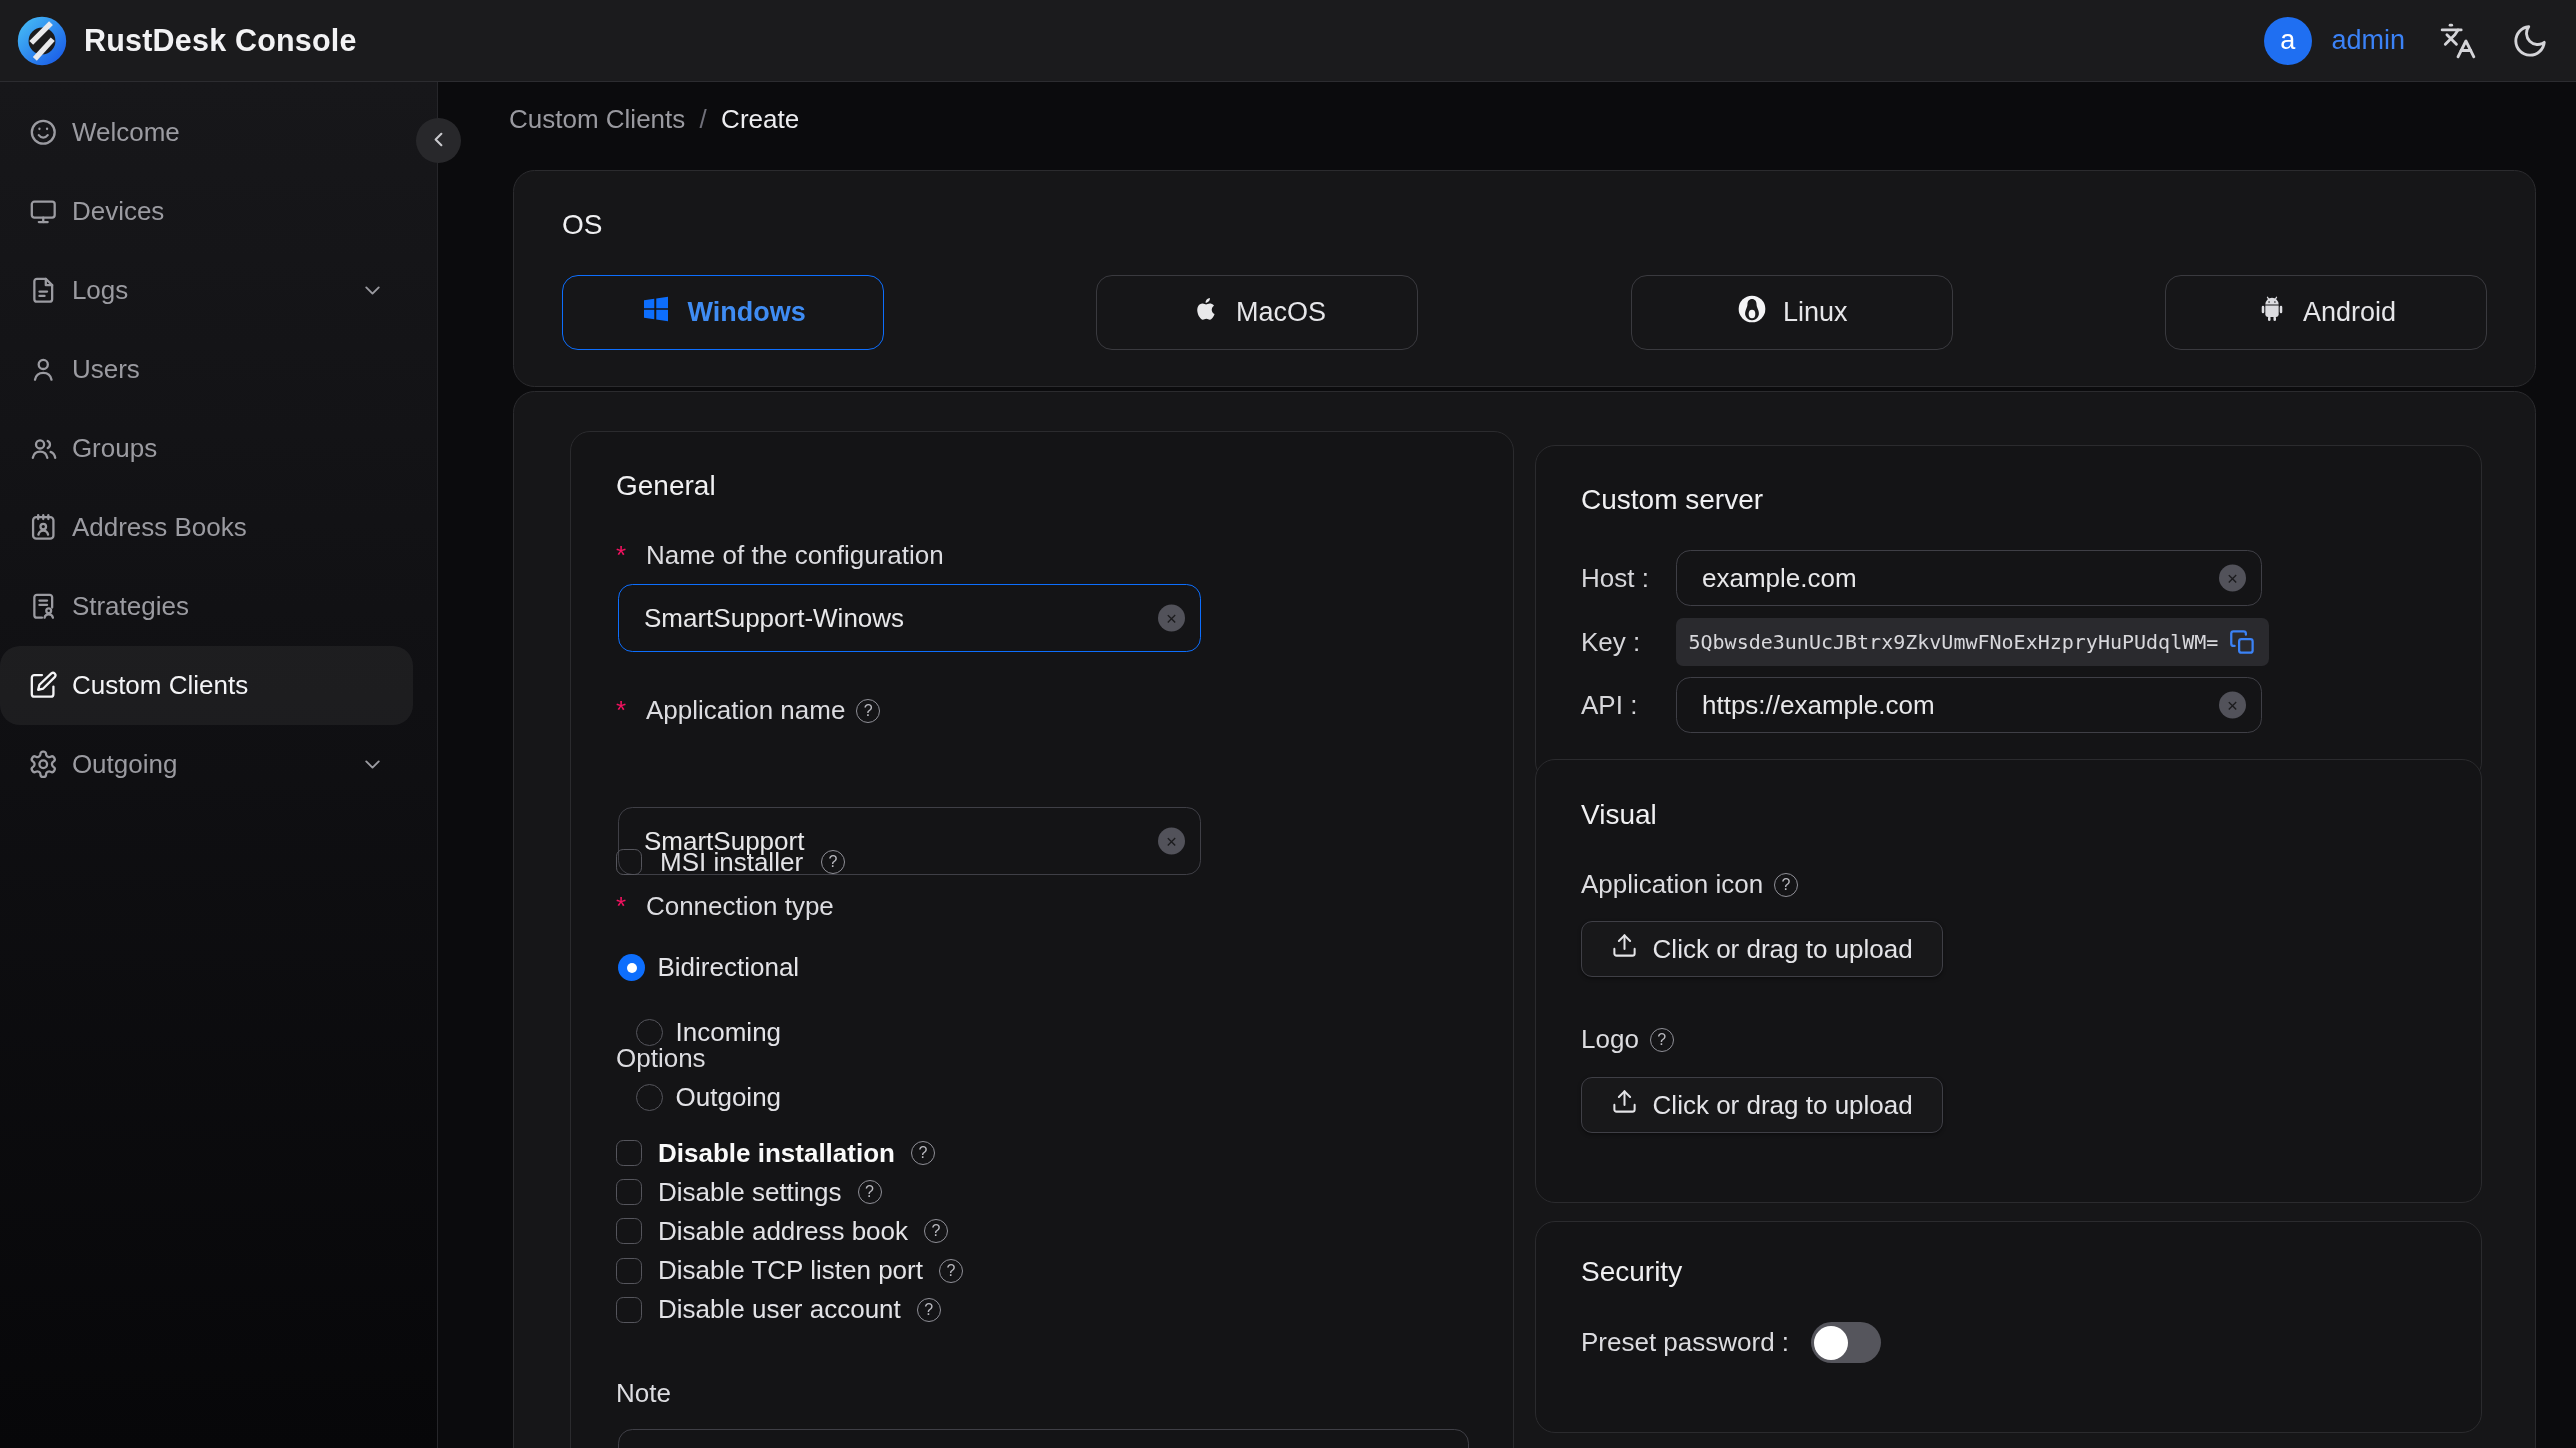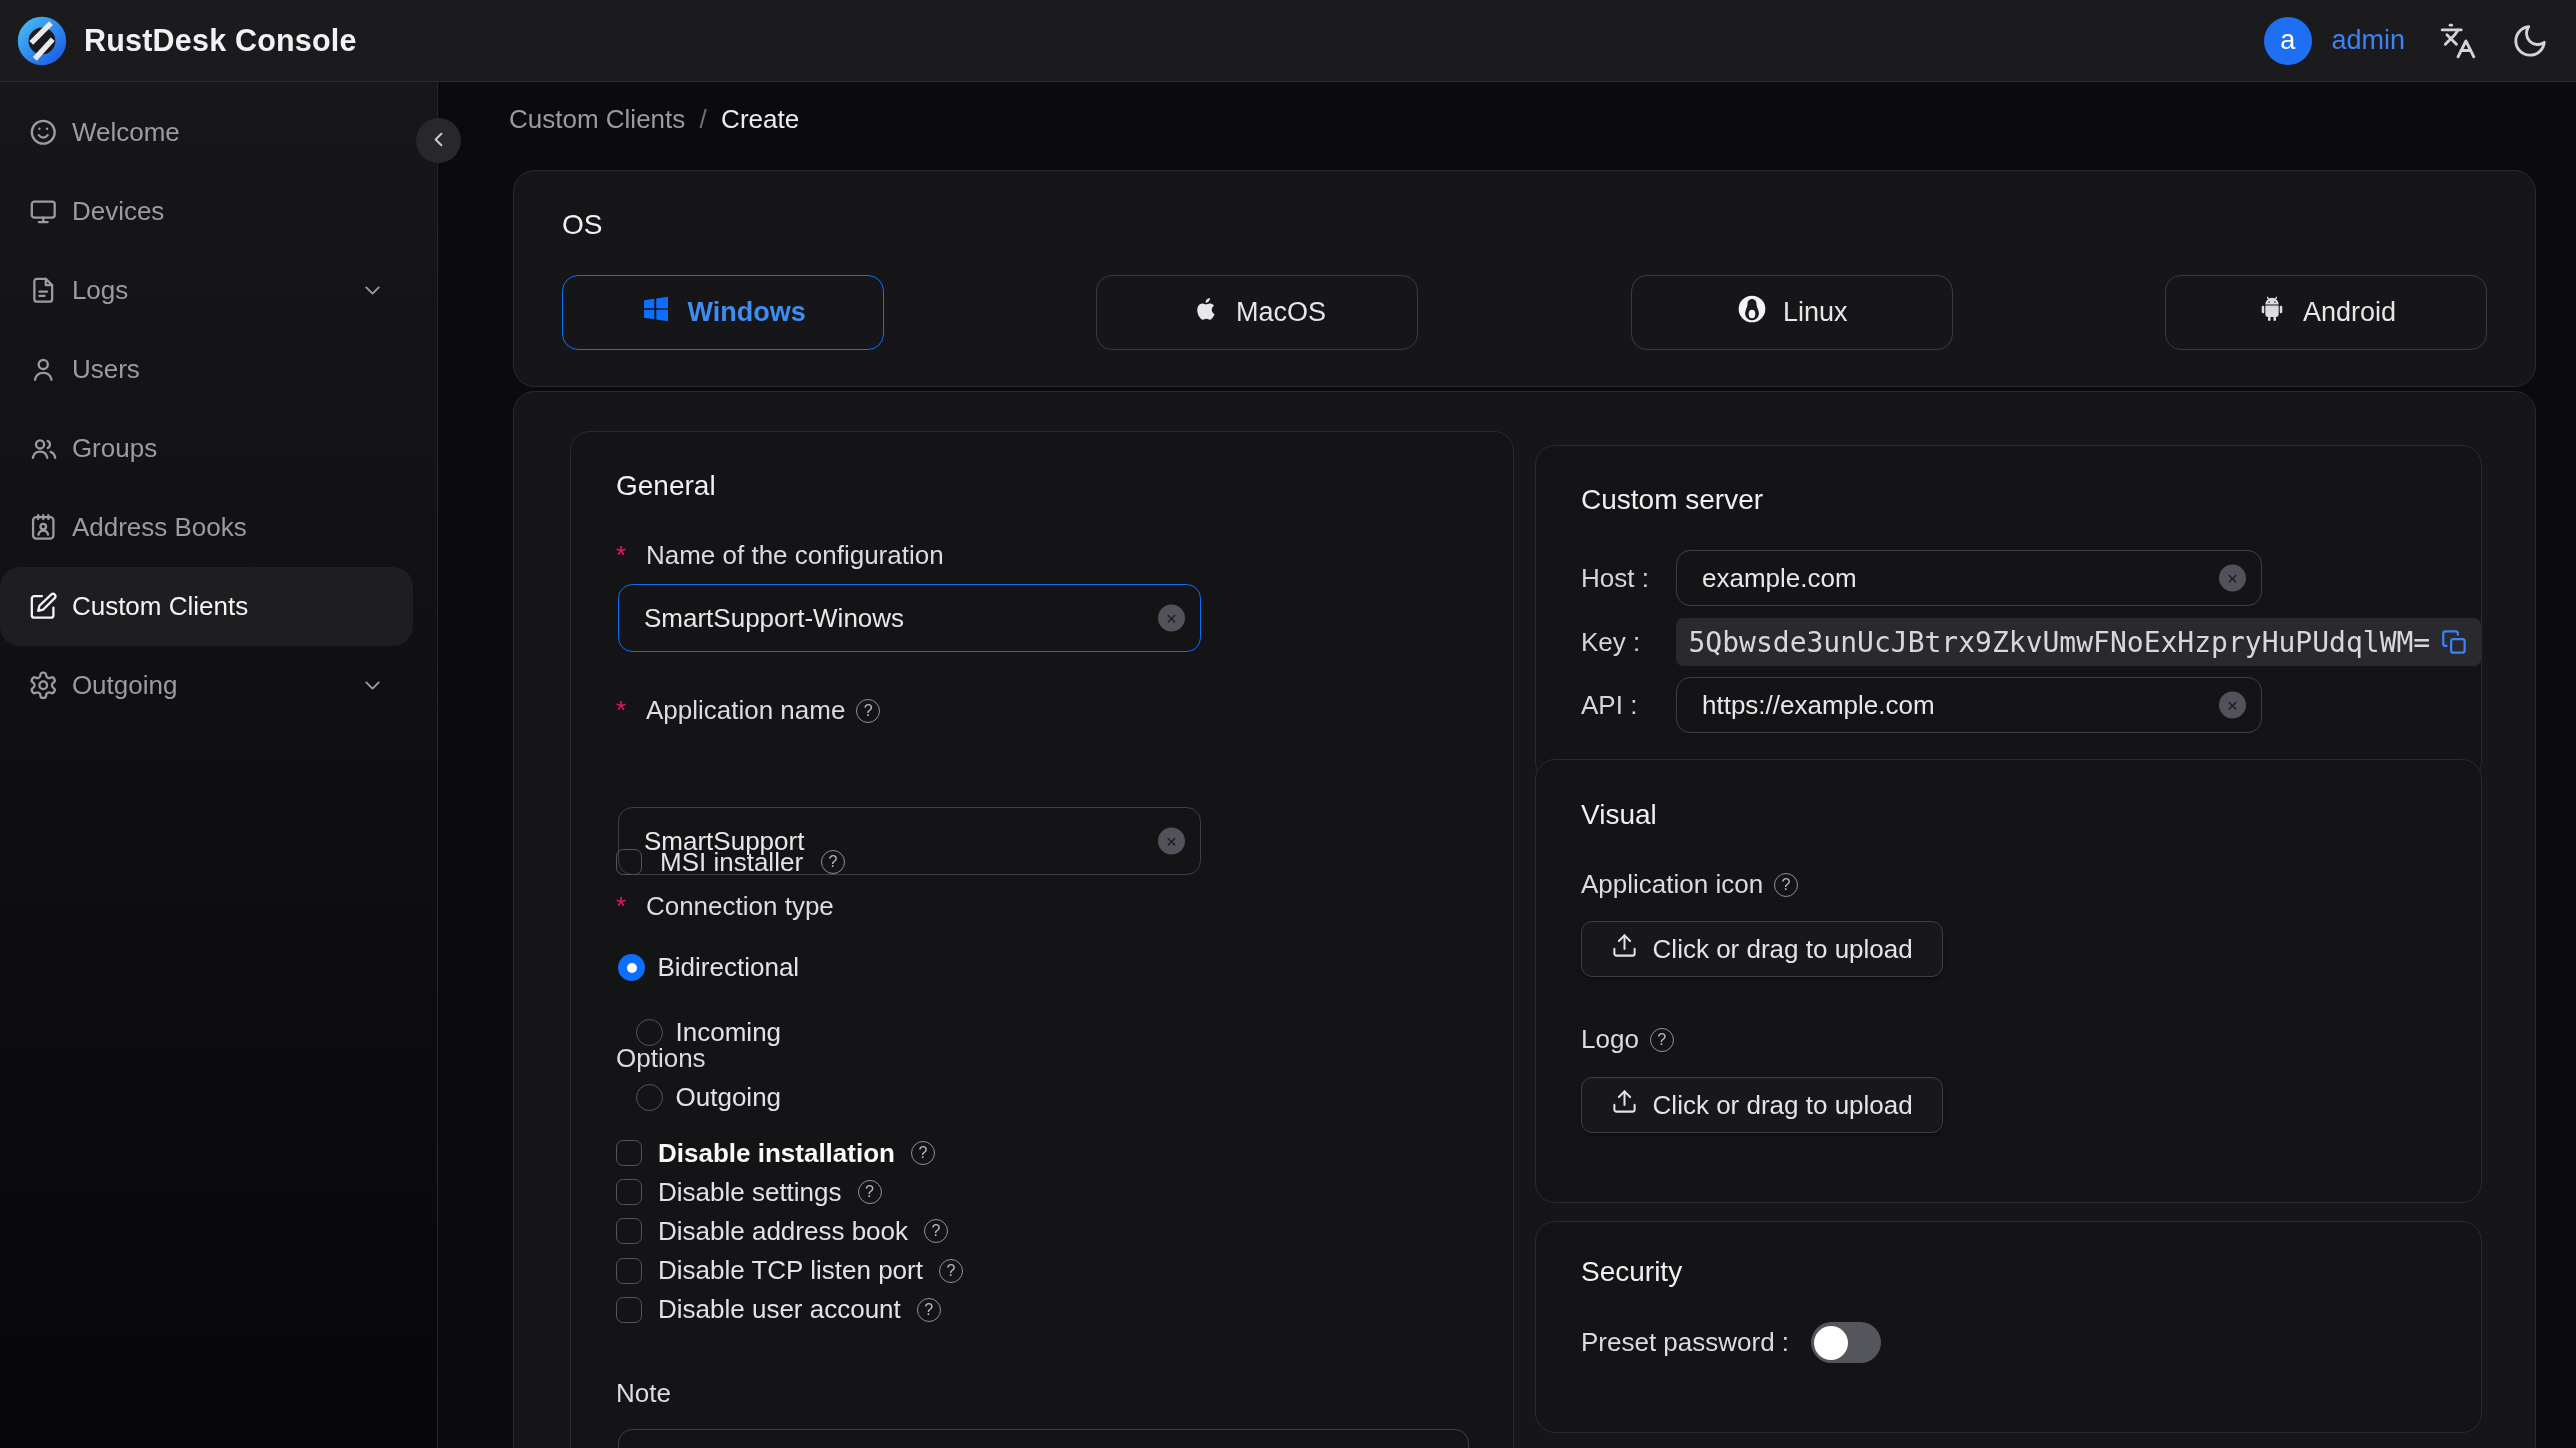--- a/index.html
+++ b/index.html
@@ -88,21 +88,21 @@
   .opt-label.bold { font-weight:bold; color:#fafafa; }
 
   textarea.note { background:transparent; border:1.3px solid #3f3f46; border-radius:14.3px; color:#c7c7cc;
                   font-size:26px; padding:20px 23px; font-family:"Liberation Sans", sans-serif; resize:none;
                   outline:none; }
   textarea.note::placeholder { color:#6d6d75; }
 
   
   .srv-label { width:95px; font-size:26px; color:#d6d6da; flex:0 0 auto; }
   .key-field { background:#2a2a2e; border-radius:7.2px; height:48px; display:flex; align-items:center;
-               padding:0 12.5px; gap:10.8px; font-family:"DejaVu Sans Mono", monospace; font-size:28px; color:#d8d8dc; }
+               padding:0 12.5px; gap:10.8px; font-family:"DejaVu Sans Mono", monospace; font-size:20px; color:#d8d8dc; }
   .copy-ico { width:27px; height:27px; color:#3b82f6; flex:0 0 auto; cursor:pointer; }
   .copy-ico svg { width:100%; height:100%; }
 
   
   .upload-btn { width:362px; height:56px; border:1.3px solid #3f3f46; border-radius:11px; background:#18181a;
                 display:flex; align-items:center; justify-content:center; gap:14.3px; color:#e4e4e8;
                 font-size:26px; cursor:pointer; font-family:inherit; box-shadow:0 1.8px 3.6px rgba(0,0,0,.35); }
   .upload-btn svg { width:27px; height:27px; }
 
   
@@ -205,20 +205,31 @@
       <svg viewBox="0 0 24 24" fill="none" stroke="currentColor" stroke-width="1.8" stroke-linecap="round">
         <rect x="4" y="4" width="16" height="17" rx="2.5"></rect>
           <line x1="8" y1="2.5" x2="8" y2="5.5"></line>
         <line x1="12" y1="2.5" x2="12" y2="5.5"></line>
           <line x1="16" y1="2.5" x2="16" y2="5.5"></line>
         <circle cx="12" cy="11.5" r="2.2"></circle>
           <path d="M8.2 17.8c.5-2 1.9-3.1 3.8-3.1s3.3 1.1 3.8 3.1"></path>
       </svg></span>
     <span>Address Books</span>
   </div>
+  <div class="nav-item">
+    <span class="nav-ico">
+      <svg viewBox="0 0 24 24" fill="none" stroke="currentColor" stroke-width="1.8" stroke-linecap="round" stroke-linejoin="round">
+        <path d="M19 13V5a2 2 0 0 0-2-2H7a2 2 0 0 0-2 2v14a2 2 0 0 0 2 2h4"></path>
+        <line x1="9" y1="7.5" x2="15" y2="7.5"></line>
+          <line x1="9" y1="11" x2="15" y2="11"></line>
+        <circle cx="16.3" cy="15.6" r="1.9"></circle>
+          <path d="M13 21c.4-1.6 1.7-2.6 3.3-2.6 1.6 0 2.9 1 3.3 2.6"></path>
+      </svg></span>
+    <span>Strategies</span>
+  </div>
   <div class="nav-item active">
     <span class="nav-ico">
       <svg viewBox="0 0 24 24" fill="none" stroke="currentColor" stroke-width="1.8" stroke-linecap="round" stroke-linejoin="round">
         <path d="M11 4H5a2 2 0 0 0-2 2v13a2 2 0 0 0 2 2h13a2 2 0 0 0 2-2v-6"></path>
         <path d="M18.4 2.6a2 2 0 0 1 2.8 2.8L12 14.6 8 15.6l1-4z"></path>
       </svg></span>
     <span>Custom Clients</span>
   </div>
   <div class="nav-item">
     <span class="nav-ico">

